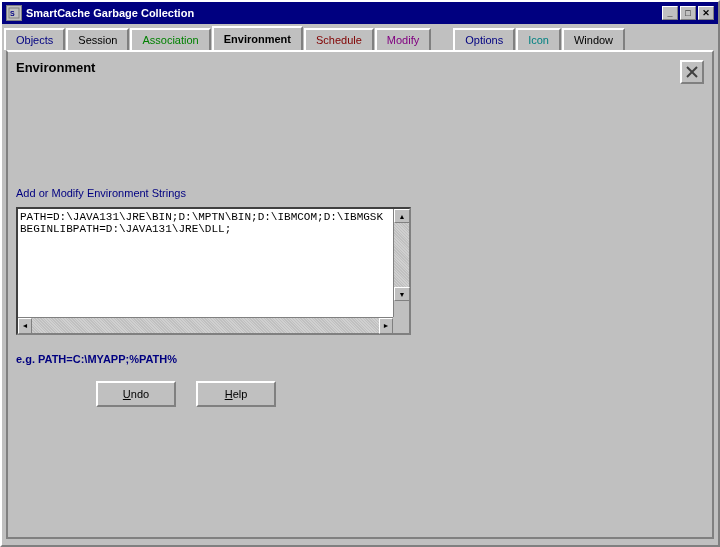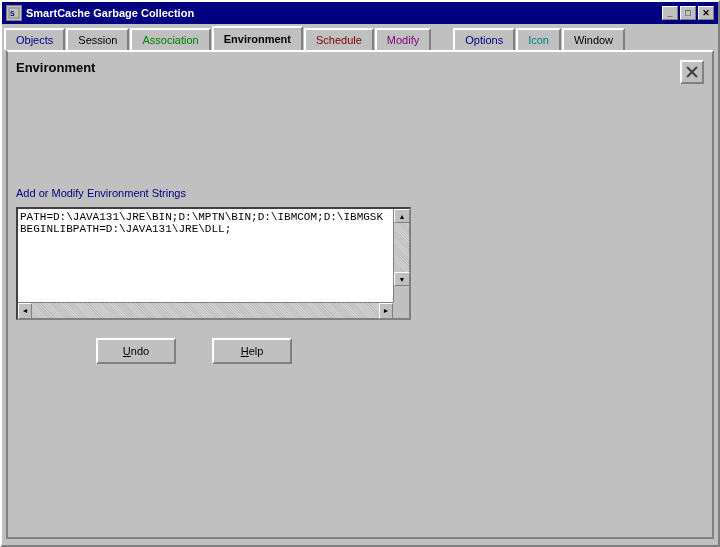--- a/index.html
+++ b/index.html
@@ -141,21 +141,21 @@
 
     .section-label {
       color: #000080;
       font-size: 11px;
       margin-bottom: 8px;
     }
 
     .env-textarea-container {
       position: relative;
       width: 395px;
-      height: 113px;
+      height: 128px;
       border: 2px solid #808080;
       border-top-color: #404040;
       border-left-color: #404040;
       background: white;
       margin-bottom: 18px;
     }
 
     .env-textarea {
       width: calc(100% - 18px);
       height: calc(100% - 18px);
@@ -235,21 +235,21 @@
 
     .hint-text2 {
       color: #000080;
       font-size: 11px;
       margin-bottom: 16px;
       font-weight: bold;
     }
 
     .buttons-row {
       display: flex;
-      gap: 36px;
+      gap: 20px;
       margin-top: 20px;
     }
 
     .win-button {
       width: 80px;
       height: 26px;
       background: #c0c0c0;
       border: 2px solid #ffffff;
       border-right-color: #808080;
       border-bottom-color: #808080;
@@ -360,20 +360,21 @@
         <div style="flex:1; background: repeating-linear-gradient(45deg, #c0c0c0 0px, #c0c0c0 1px, #d0d0d0 1px, #d0d0d0 2px); height:100%;"></div>
         <div class="scroll-btn-h">
           <span class="arrow-right"></span>
         </div>
       </div>
 
       
       <div class="scrollbar-corner"></div>
     </div>
 
+    <div class="hint-text2">e.g. PATH=C:\MYAPP;%PATH%</div>
 
     <div class="buttons-row" style="margin-top: 16px; margin-left: 80px;">
       <button class="win-button">
         <span><span class="underline">U</span><span id="undo-rest">ndo</span></span>
       </button>
       <button class="win-button">
         <span><span class="underline">H</span><span>elp</span></span>
       </button>
     </div>
   </div>

